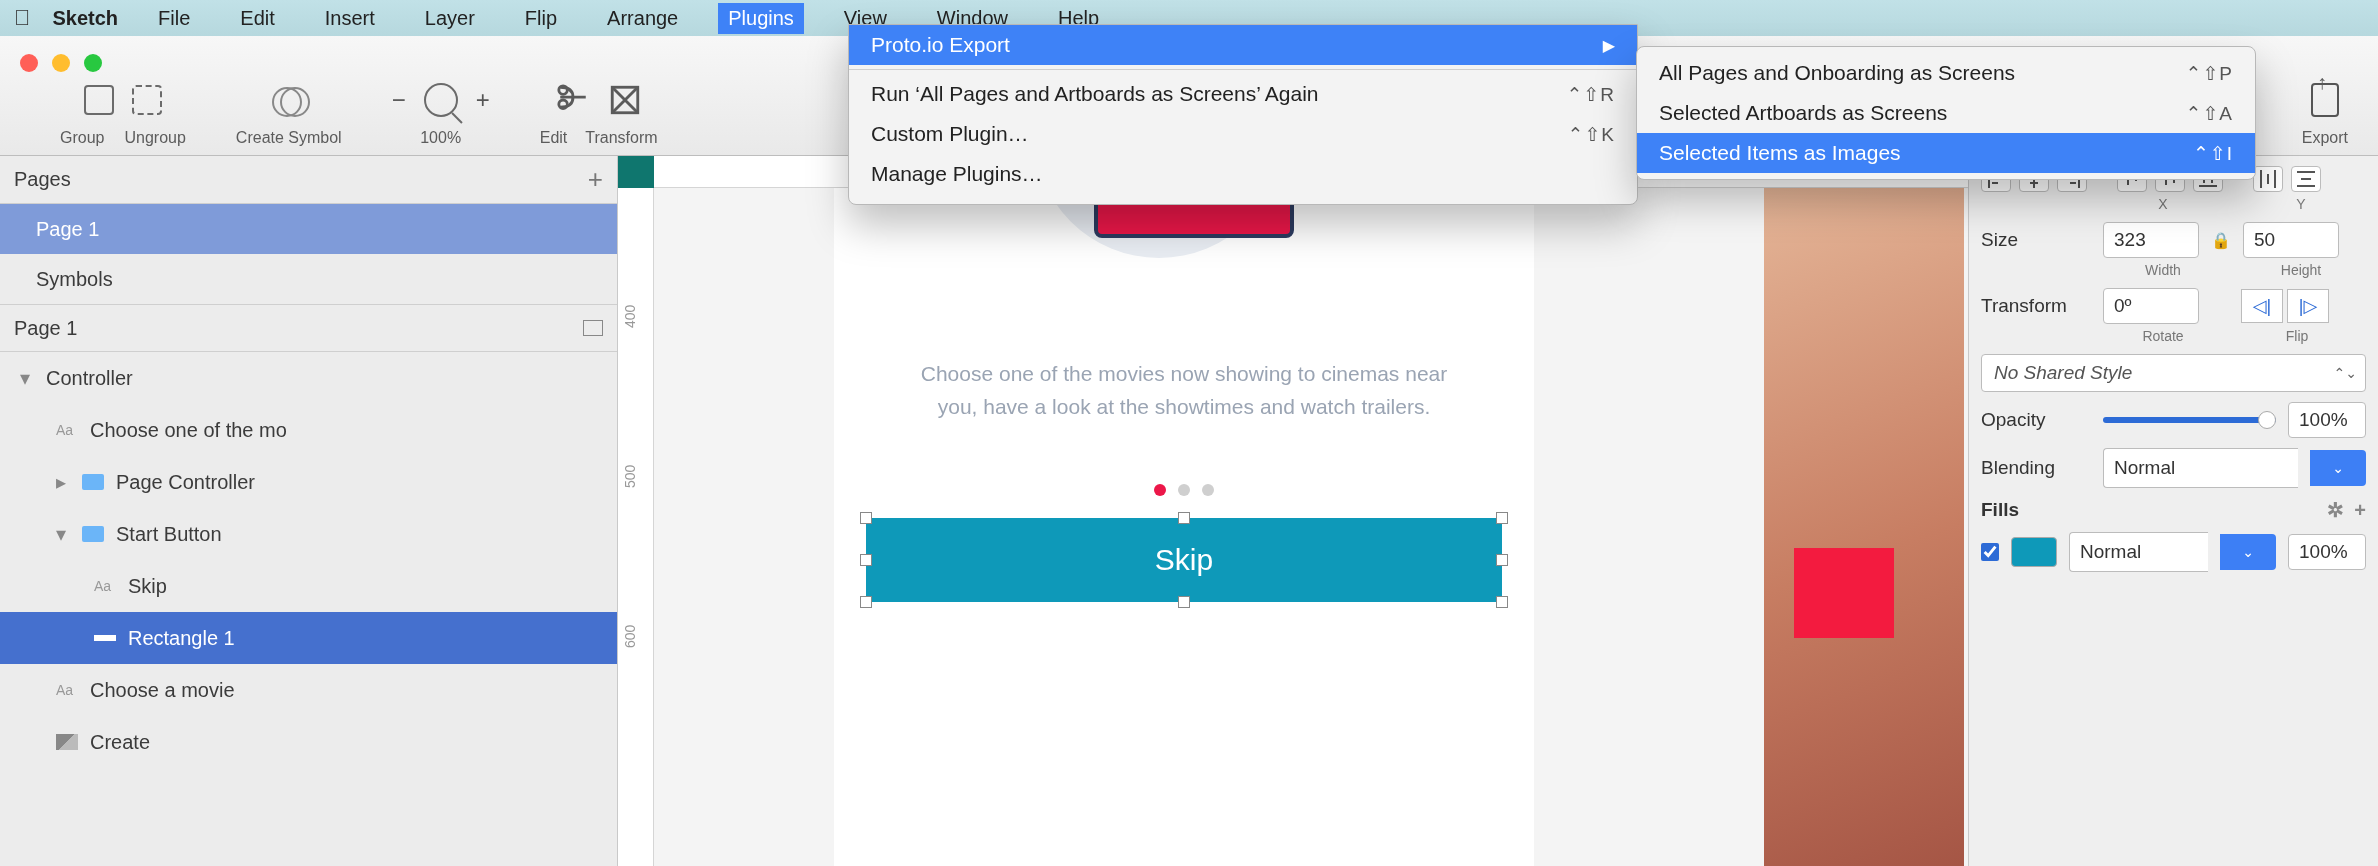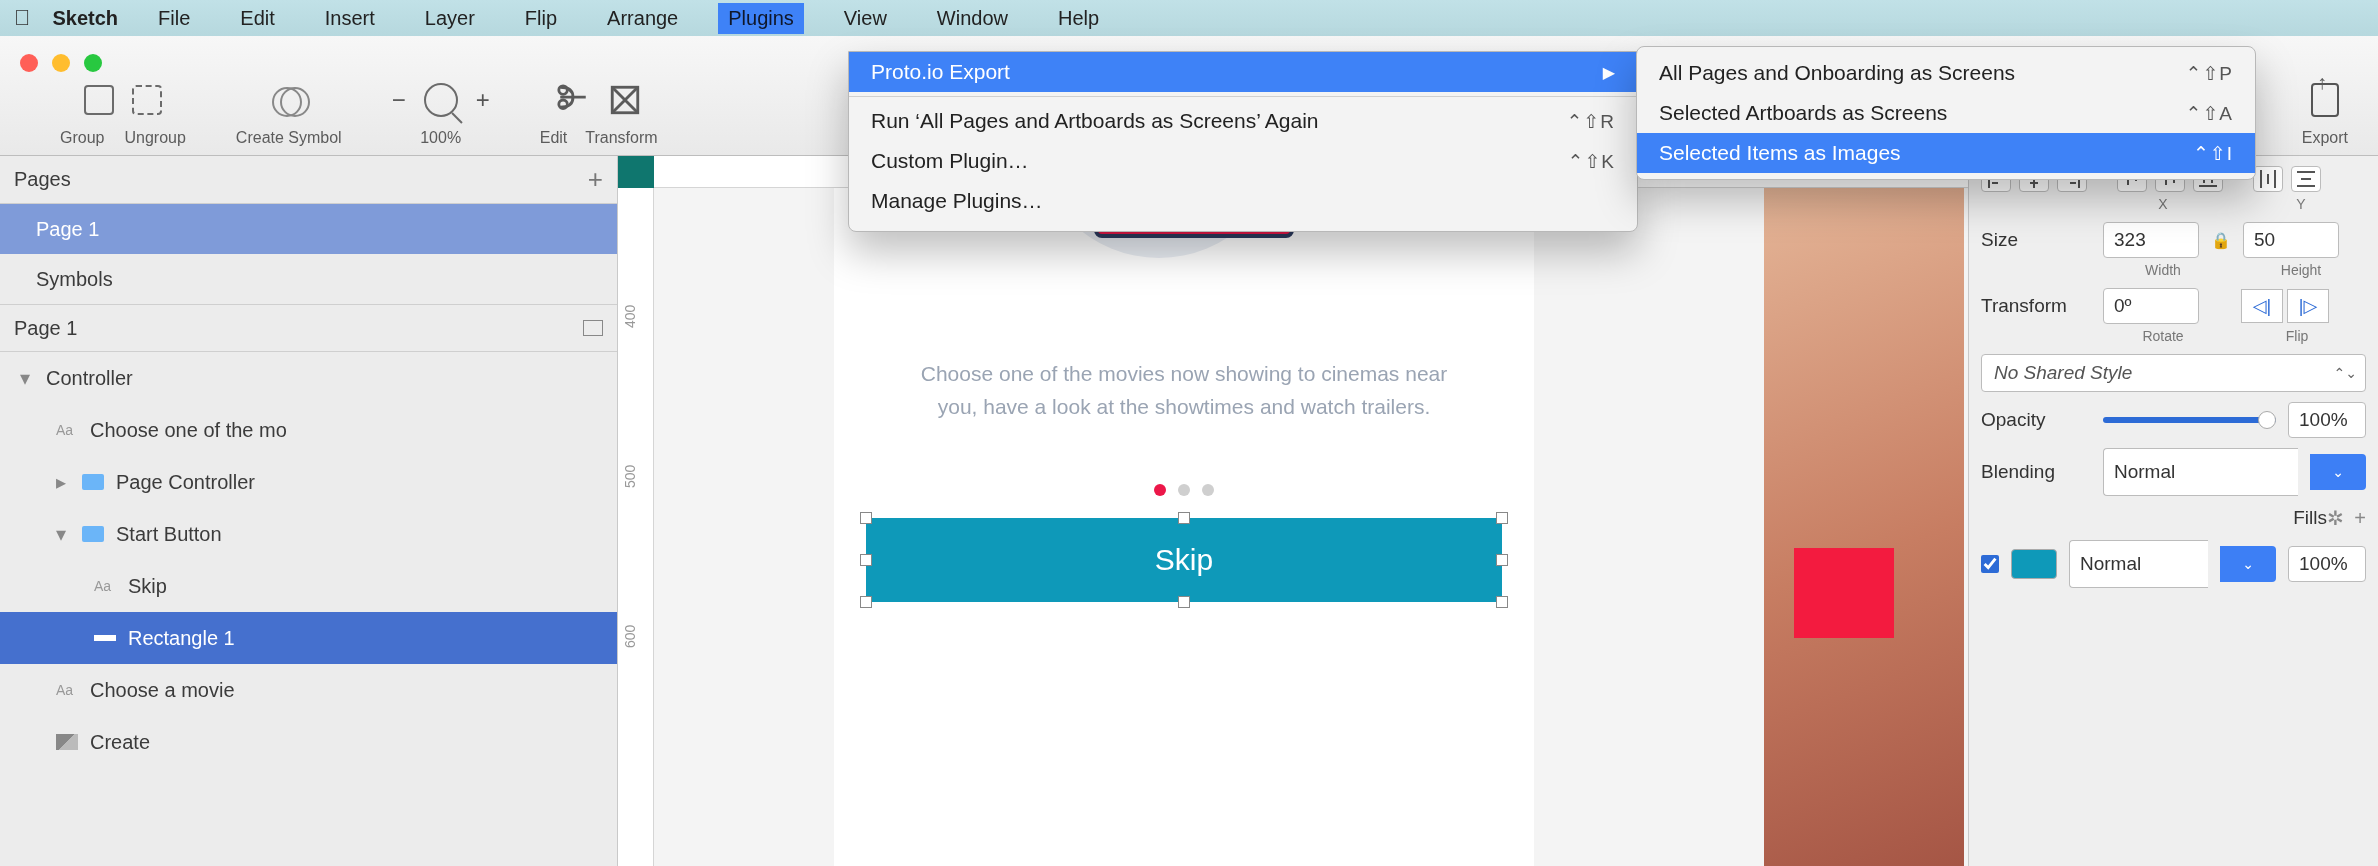--- a/index.html
+++ b/index.html
@@ -3,21 +3,21 @@
 <meta charset="utf-8">
 <style>
 * { margin: 0; padding: 0; box-sizing: border-box; font-family: -apple-system, "Helvetica Neue", Arial, sans-serif; }
 html, body { width: 2378px; height: 866px; overflow: hidden; background: #fff; }
 
 
 .menubar { height: 36px; background: linear-gradient(#c1e1e7, #b6d8de); display: flex; align-items: center; padding: 0 14px; font-size: 20px; color: #222; }
 .menubar .apple { font-size: 22px; margin-right: 22px; color: #333; }
 .menubar .appname { font-weight: 700; margin-right: 30px; }
 .menubar .mitem { margin-right: 30px; padding: 4px 10px; border-radius: 0; }
-.menubar .mitem.open { background: #3e82f7; color: #0f172a; }
+.menubar .mitem.open { background: #3e82f7; color: #ffffff; }
 
 
 .titlebar { height: 120px; background: linear-gradient(#f7f7f7, #e9e9e9); border-bottom: 1px solid #bdbdbd; display: flex; align-items: flex-end; padding: 0 20px 8px; position: relative; }
 .traffic { position: absolute; top: 18px; left: 20px; display: flex; gap: 14px; }
 .traffic span { width: 18px; height: 18px; border-radius: 50%; display: block; }
 .tl-close { background: #ff5f57; } .tl-min { background: #ffbd2e; } .tl-max { background: #28c840; }
 .toolgroup { display: flex; flex-direction: column; align-items: center; margin-right: 50px; font-size: 16px; color: #5c5c5c; }
 .toolgroup .icons { height: 46px; display: flex; align-items: center; gap: 18px; margin-bottom: 6px; }
 .toolicon { width: 30px; height: 30px; border: 2px solid #6b6b6b; border-radius: 4px; }
 .toolicon.dashed { border-style: dashed; }
@@ -93,30 +93,30 @@
 .sublab { font-size: 14px; color: #777; text-align: center; }
 .subrow { display: flex; gap: 12px; margin-top: -6px; }
 .subrow div { width: 96px; }
 .lock { color: #888; font-size: 16px; }
 .flipbtns { display: flex; gap: 4px; }
 .flipbtn { width: 42px; height: 34px; border: 1px solid #bcbcbc; background: #fff; color: #2d6bd6; display: flex; align-items: center; justify-content: center; font-size: 18px;}
 .slider { flex: 1; height: 6px; background: linear-gradient(to right,#2d6bd6 0%,#2d6bd6 15%,#cfcfcf 15%); border-radius: 3px; position: relative; }
 .slider .knob { position: absolute; top: -6px; width: 18px; height: 18px; border-radius: 50%; background: #fff; border: 1px solid #aaa; }
 .selectbox { flex: 1; height: 38px; border: 1px solid #bcbcbc; border-radius: 4px; background: #fff; display: flex; align-items: center; padding: 0 12px; font-style: italic; color: #555; position: relative; }
 .selectbox .caret { position: absolute; right: 8px; font-style: normal; color: #666; font-size: 14px; }
-.section-title { display: flex; align-items: center; justify-content: flex-end; font-weight: 400; margin: 4px 0 8px; }
+.section-title { display: flex; align-items: center; justify-content: space-between; font-weight: 700; margin: 4px 0 8px; }
 .gear { color: #888; font-size: 20px; }
 .swatch { width: 46px; height: 30px; border-radius: 4px; background: #0e99b9; border: 1px solid #aaa; }
 .blend-end { width: 56px; height: 36px; background: #3d7ff5; border-radius: 0 4px 4px 0;color:#fff; display:flex;align-items:center;justify-content:center;font-size:14px; }
-.blend-sel { flex:1; height:48px; border:1px solid #bcbcbc; border-right:none; border-radius:4px 0 0 4px; background:#fff; display:flex;align-items:center;padding:3px 10px; }
+.blend-sel { flex:1; height:40px; border:1px solid #bcbcbc; border-right:none; border-radius:4px 0 0 4px; background:#fff; display:flex;align-items:center;padding:3px 10px; }
 
 input[type=checkbox]{ width:18px;height:18px; accent-color:#2d6bd6;}
 
 
-.menu-pop { position: absolute; top: 51px; background: #f3f3f3; border: 1px solid #b8b8b8; border-radius: 0 0 8px 8px; box-shadow: 0 20px 40px rgba(0,0,0,.25); font-size: 21px; color: #222; }
+.menu-pop { position: absolute; top: 24px; background: #f3f3f3; border: 1px solid #b8b8b8; border-radius: 0 0 8px 8px; box-shadow: 0 20px 40px rgba(0,0,0,.25); font-size: 21px; color: #222; }
 .menu-plugins { left: 848px; width: 790px; padding-bottom: 10px;}
 .menu-pop .mi { height: 40px; display: flex; align-items: center; justify-content: space-between; padding: 0 22px; }
 .menu-pop .mi.sel { background: #3e82f7; color: #fff; }
 .menu-pop .sep { height: 1px; background: #cfcfcf; margin: 4px 0; }
 .mi .arrow { font-size: 16px; }
 .shortcut { color: #555; font-size: 19px; letter-spacing: 1px; }
 .mi.sel .shortcut { color: #fff; }
 
 .menu-sub { left: 1636px; width: 620px; top: 46px; border-radius: 8px; padding: 6px 0;}
 </style>

